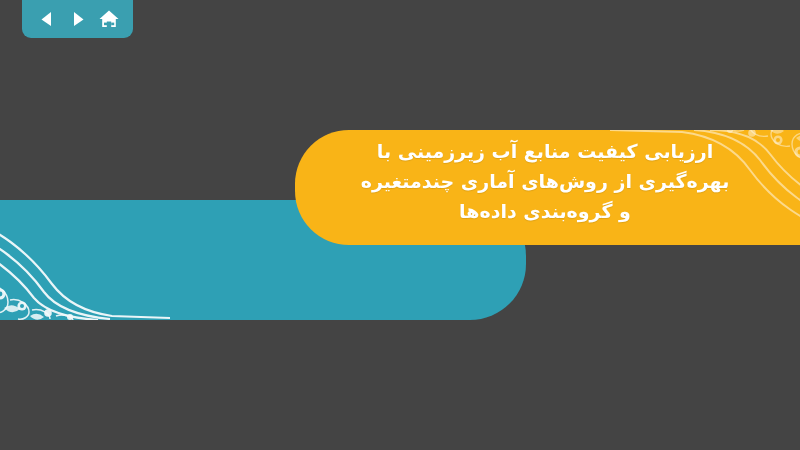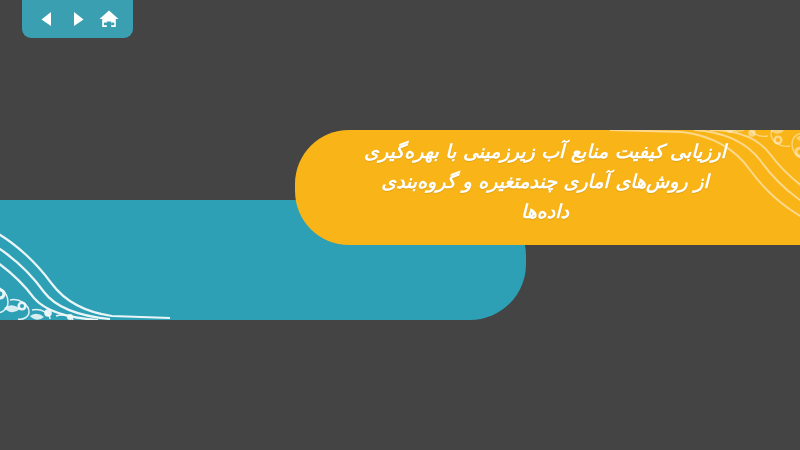--- a/index.html
+++ b/index.html
@@ -7,21 +7,20 @@
     padding: 0;
     background: #444444;
   }
   #stage {
     position: relative;
     width: 800px;
     height: 328px;
     overflow: hidden;
     background: #444444;
     font-family: "DejaVu Sans", sans-serif;
-    font-style: italic;
   }
 
   
   .navbar {
     position: absolute;
     left: 22px;
     top: 0;
     width: 111px;
     height: 38px;
     background: #3a9fb0;

